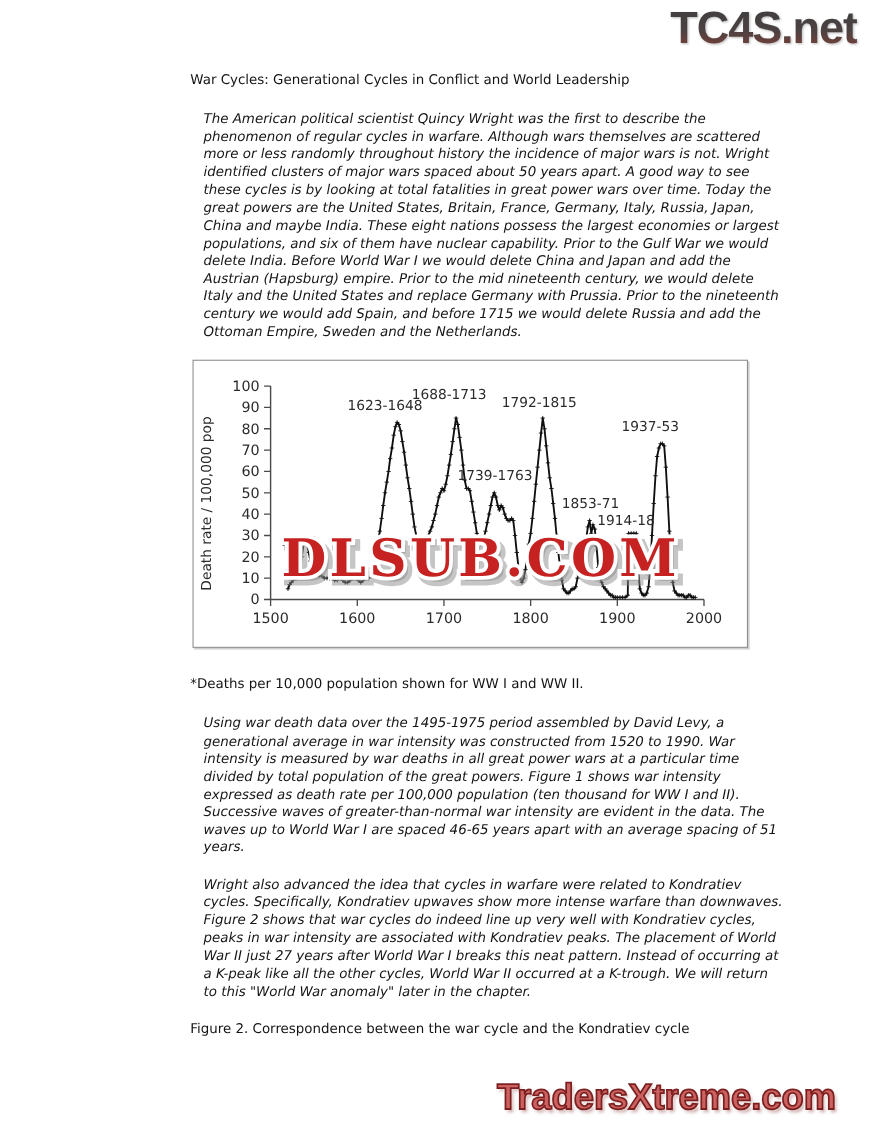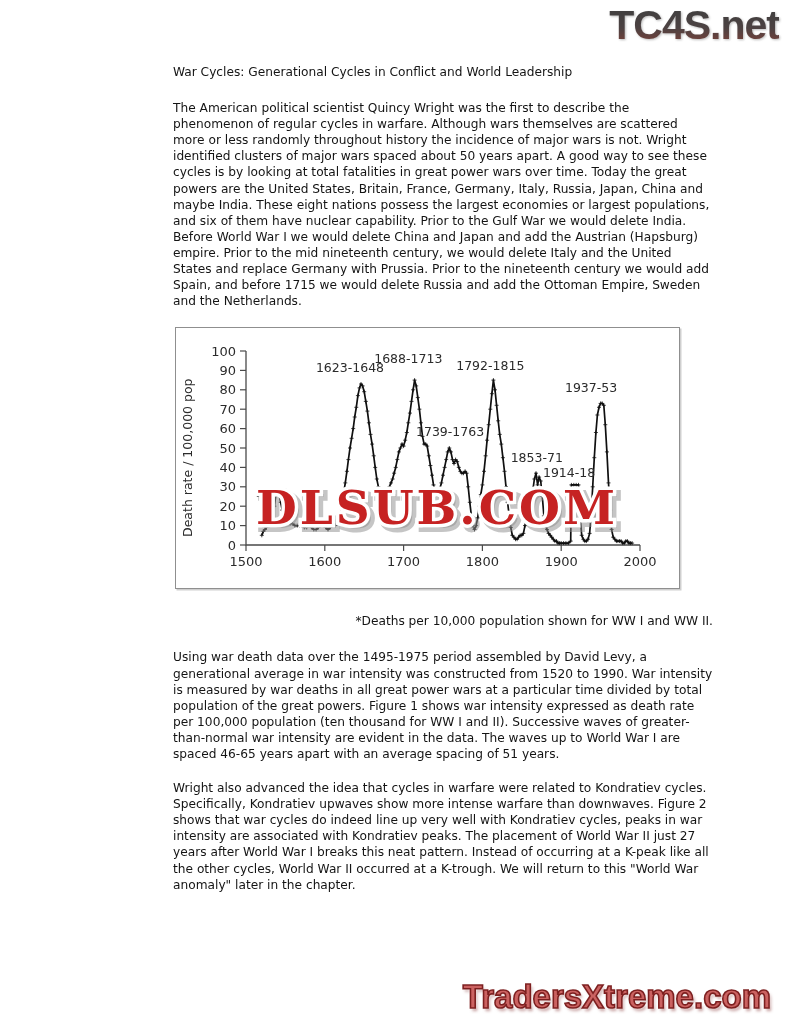--- a/index.html
+++ b/index.html
@@ -11,36 +11,36 @@
   .header{position:absolute;top:2px;right:12px;}
   .logo-top{
     font-family:"Liberation Sans",sans-serif;font-weight:bold;font-size:41px;
     letter-spacing:-1px;
     background:linear-gradient(180deg,#3f3f3f 10%,#4c4242 55%,#7c4038 92%);
     -webkit-background-clip:text;background-clip:text;color:transparent;
     filter:drop-shadow(1px 1px 1px rgba(60,60,60,0.35));
   }
   .content{position:absolute;left:173px;top:64px;width:540px;font-size:12.2px;line-height:1.32;}
   .title{margin:0 0 20px 0;}
-  p.body-par{margin:0 0 18px 0;}
+  p.body-par{margin:0 0 18px 12px;font-style:italic;}
   .caption{margin:0 0 14px 0;}
-  .footnote{margin:6px 0 20px 0;text-align:right;}
+  .footnote{margin:6px 0 20px 0;}
   .figure-box{
     width:503px;height:260px;border:1px solid #8f8f8f;background:#ffffff;
     box-shadow:1.5px 1.5px 0 #cfcfcf;margin:0 0 24px 2px;position:relative;
   }
   .figure-box svg{display:block;}
   svg text.tick{font-family:"DejaVu Sans",sans-serif;font-size:13px;fill:#2b2b2b;}
   svg text.peak{font-family:"DejaVu Sans",sans-serif;font-size:12.5px;fill:#2b2b2b;}
   svg text.axis{font-family:"DejaVu Sans",sans-serif;font-size:12.5px;fill:#2b2b2b;}
   svg text.wm{
     font-family:"DejaVu Serif","Liberation Serif",serif;font-weight:bold;
     font-size:47px;letter-spacing:3px;
   }
-  .footer{position:absolute;bottom:8px;right:20px;}
+  .footer{position:absolute;bottom:8px;right:31px;}
   .logo-bottom{
     font-family:"Liberation Sans",sans-serif;font-weight:bold;font-size:33px;
     color:#cb6261;
     -webkit-text-stroke:1.6px #7c1f1f;
     text-shadow:0 0 3px #ffffff,0 0 6px #ffffff,2px 3px 3px rgba(140,60,60,0.55);
   }
 </style>
 </head>
 <body>
 
@@ -102,17 +102,18 @@
         <text class="peak" x="415.1" y="63.7" text-anchor="middle">1937-53</text>
         <text class="wm" x="265" y="200" text-anchor="middle" fill="rgba(140,140,140,0.5)" stroke="rgba(140,140,140,0.5)" stroke-width="8">DLSUB.COM</text>
         <text class="wm" x="261" y="196" text-anchor="middle" fill="#ffffff" stroke="#ffffff" stroke-width="7">DLSUB.COM</text>
         <text class="wm" x="261" y="196" text-anchor="middle" fill="#c62222">DLSUB.COM</text>
       </svg>
   </div>
 
   <div class="footnote">*Deaths per 10,000 population shown for WW I and WW II.</div>
   <p class="body-par">Using war death data over the 1495-1975 period assembled by David Levy, a generational average in war intensity was constructed from 1520 to 1990. War intensity is measured by war deaths in all great power wars at a particular time divided by total population of the great powers. Figure 1 shows war intensity expressed as death rate per 100,000 population (ten thousand for WW I and II). Successive waves of greater-than-normal war intensity are evident in the data. The waves up to World War I are spaced 46-65 years apart with an average spacing of 51 years.</p>
   <p class="body-par">Wright also advanced the idea that cycles in warfare were related to Kondratiev cycles. Specifically, Kondratiev upwaves show more intense warfare than downwaves. Figure 2 shows that war cycles do indeed line up very well with Kondratiev cycles, peaks in war intensity are associated with Kondratiev peaks. The placement of World War II just 27 years after World War I breaks this neat pattern. Instead of occurring at a K-peak like all the other cycles, World War II occurred at a K-trough. We will return to this "World War anomaly" later in the chapter.</p>
+  <div class="caption">Figure 2. Correspondence between the war cycle and the Kondratiev cycle</div>
 </div>
 
 <div class="footer">
   <div class="logo-bottom">TradersXtreme.com</div>
 </div>
 
 </body></html>

